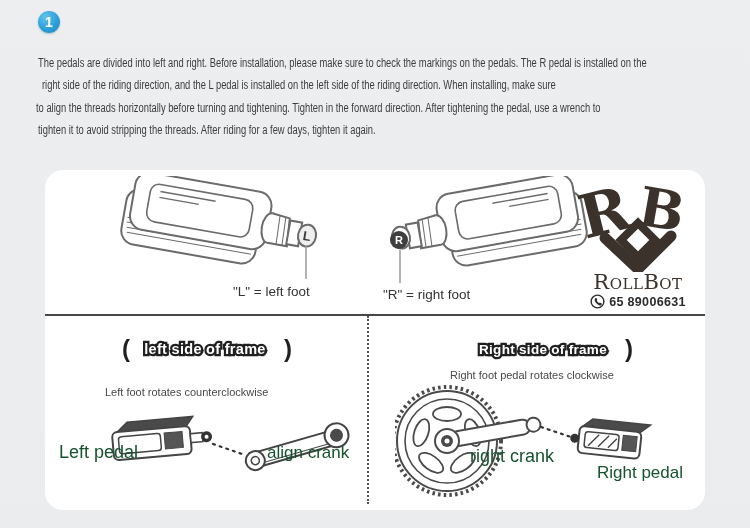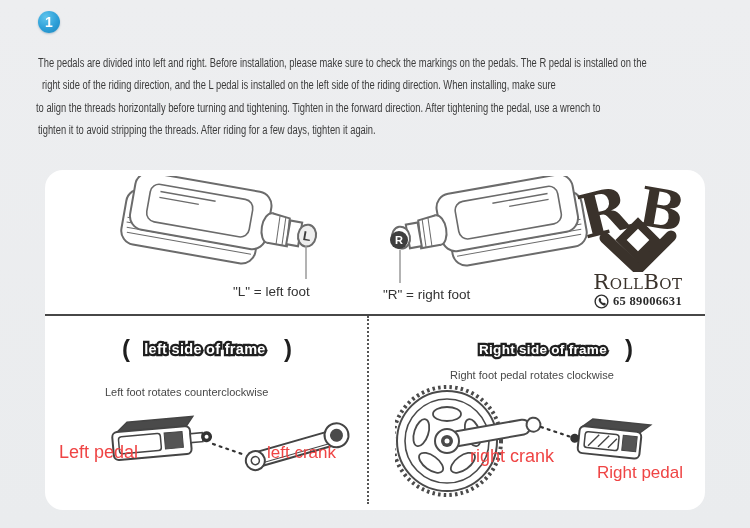--- a/index.html
+++ b/index.html
@@ -32,29 +32,29 @@
   .vdivider{position:absolute;left:322px;top:146px;bottom:6px;width:0;border-left:2px dotted #555;}
   .axle-caption{position:absolute;font-size:13.5px;color:#333;}
   .cap-l{left:188px;top:114px;}
   .cap-r{left:338px;top:117px;}
   
   .brand{position:absolute;left:528px;top:2px;width:130px;text-align:center;}
   .logo-ink{fill:#3a322b;}
   .wordmark{font-family:"DejaVu Serif","Liberation Serif",serif;font-variant:small-caps;font-weight:normal;
     font-size:21px;letter-spacing:.5px;color:#3a322b;line-height:20px;margin-top:-4px;}
   .phone-row{display:flex;align-items:center;justify-content:center;gap:4px;margin-top:2px;}
-  .phone-text{font-size:12.5px;font-weight:bold;color:#2b2b2b;letter-spacing:.3px;font-family:Liberation Serif, serif;}
+  .phone-text{font-size:12.5px;font-weight:bold;color:#2b2b2b;letter-spacing:.3px;}
   
   .bubble{position:absolute;}
   .bub-l{left:55px;top:164px;}
   .bub-r{left:398px;top:164px;}
   .note{position:absolute;font-size:11px;color:#474747;text-align:left;}
   .note-l{left:60px;top:216px;width:215px;}
   .note-r{left:405px;top:199px;width:215px;}
-  .part-label{position:absolute;color:#ef4444;z-index:2;}
+  .part-label{position:absolute;color:#14532d;z-index:2;}
   .lbl-left-pedal{left:14px;top:272px;font-size:18px;}
   .lbl-left-crank{left:222px;top:273px;font-size:17px;}
   .lbl-right-crank{left:410px;top:276px;font-size:18px;margin-left:15px;}
   .lbl-right-pedal{left:552px;top:293px;font-size:17px;}
 </style>
 </head>
 <body>
 
 <div class="page">
 
@@ -162,21 +162,21 @@
         <rect x="8" y="30" width="92" height="15" rx="7.5" fill="#fff"></rect>
         <line x1="12" y1="42" x2="96" y2="42" stroke-width="1"></line>
         <circle cx="16" cy="38" r="9.5" fill="#fff"></circle>
         <circle cx="16" cy="38" r="4" stroke-width="1.5"></circle>
         <circle cx="101" cy="36" r="12" fill="#fff"></circle>
         <circle cx="101" cy="36" r="6.5" fill="#4a4a4a" stroke="none"></circle>
       </g>
     </svg>
 
     <div class="part-label lbl-left-pedal">Left pedal</div>
-    <div class="part-label lbl-left-crank">left crank</div>
+    <div class="part-label lbl-left-crank">align crank</div>
 
     <svg class="bubble bub-r" width="210" height="28" viewBox="0 0 210 28">
       <text x="100" y="20" text-anchor="middle" font-size="13.5" font-weight="bold" fill="#ffffff" stroke="#1f1f1f" stroke-width="4.5" paint-order="stroke" style="letter-spacing:.3px">Right side of frame</text>
       <text x="182" y="23" font-size="24" font-weight="bold" fill="#1f1f1f">)</text>
     </svg>
 
     <div class="note note-r">Right foot pedal rotates clockwise</div>
 
     <svg class="fig" style="left:350px;top:205px;" width="268" height="132" viewBox="0 0 268 132">
       <g fill="none" stroke="#4a4a4a" stroke-width="2">

